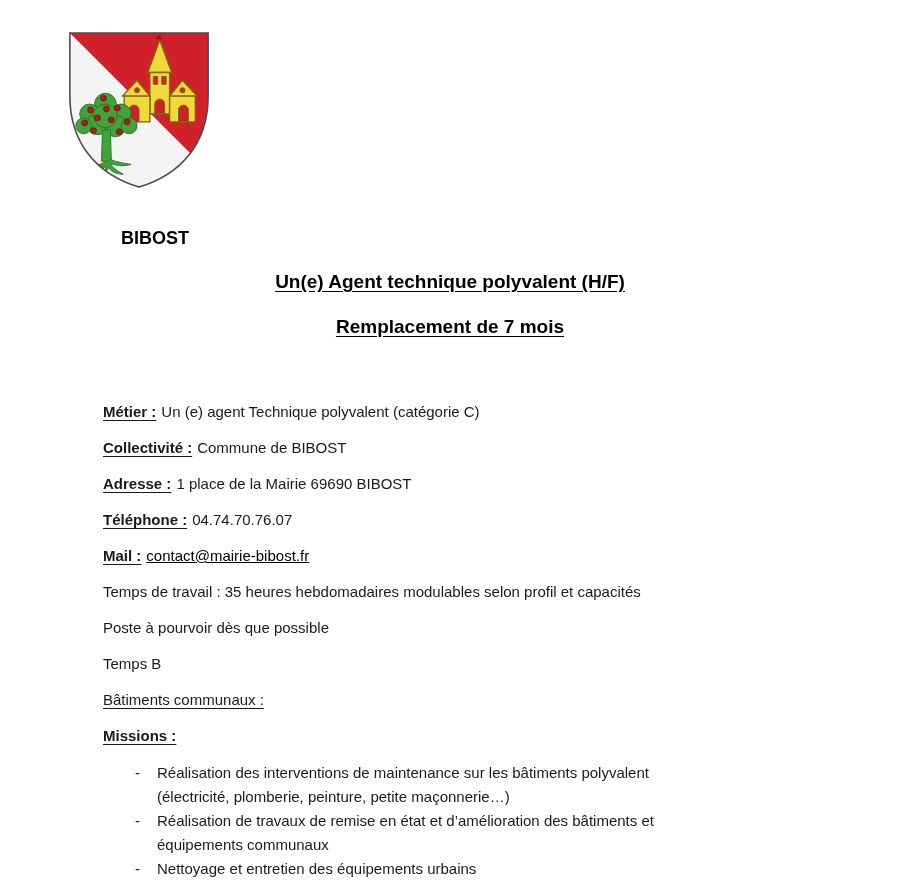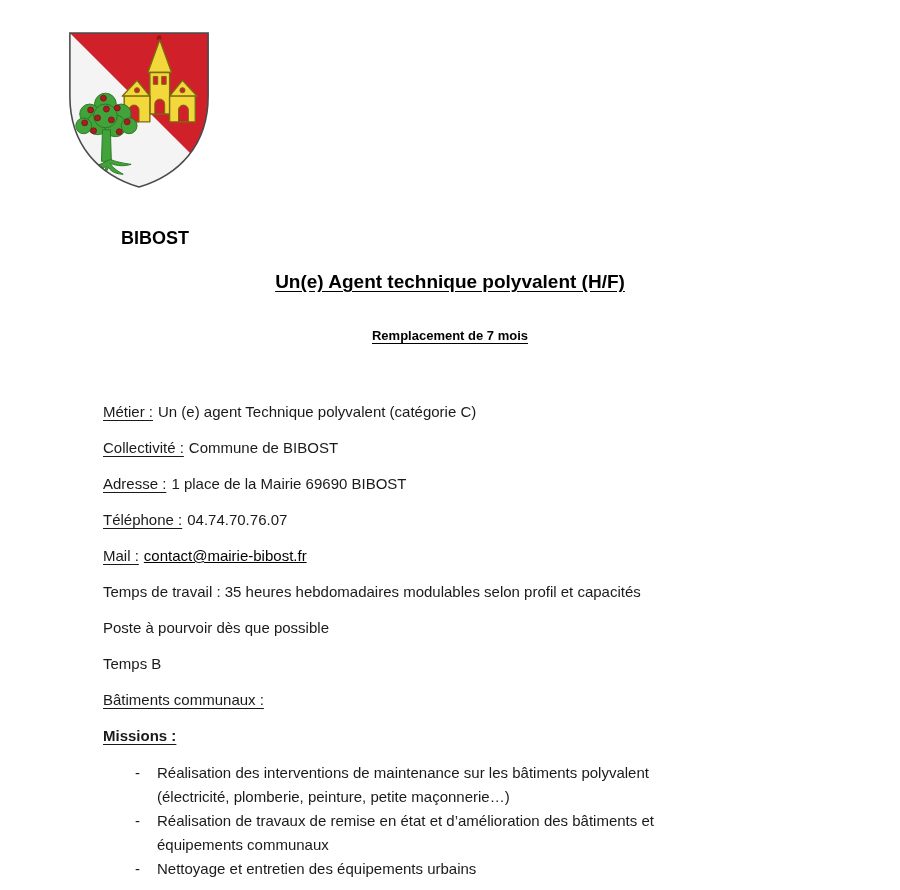--- a/index.html
+++ b/index.html
@@ -13,26 +13,26 @@
 
   .coat { position: absolute; left: 60px; top: 27px; width: 158px; height: 166px; }
 
   .commune {
     position: absolute; left: 103px; top: 228px;
     font-size: 18px; font-weight: bold; color: #000; margin-left: 18px;
   }
 
   .title { position: absolute; left: 0; width: 900px; text-align: center; font-weight: bold; color: #000; }
   .title-1 { top: 271px; font-size: 19px; }
-  .title-2 { top: 328px; font-size: 13px; text-align: center; }
+  .title-2 { top: 316px; font-size: 19px; text-align: center; }
   .title span { text-decoration: underline; text-underline-offset: 3px; }
 
   .body-block { position: absolute; left: 103px; top: 394px; width: 660px; }
   .body-block p { margin: 0; font-size: 15px; line-height: 36px; white-space: nowrap; }
-  .lbl { font-weight: normal; text-decoration: underline; text-underline-offset: 3px; margin-right: 5px; margin-top: 20px; }
+  .lbl { font-weight: bold; text-decoration: underline; text-underline-offset: 3px; margin-right: 5px; margin-top: 20px; }
   .bold-u { font-weight: bold; text-decoration: underline; text-underline-offset: 3px; }
   .u { text-decoration: underline; text-underline-offset: 3px; }
   a.mail-link { color: #000000; text-decoration: underline; cursor: pointer; }
 
   .bullets { position: absolute; left: 135px; top: 761px; width: 600px; }
   .bullet { display: flex; font-size: 15px; line-height: 24px; }
   .bullet .dash { width: 22px; flex: 0 0 22px; }
   .bullet .btxt { width: 568px; }
 </style>
 </head>

